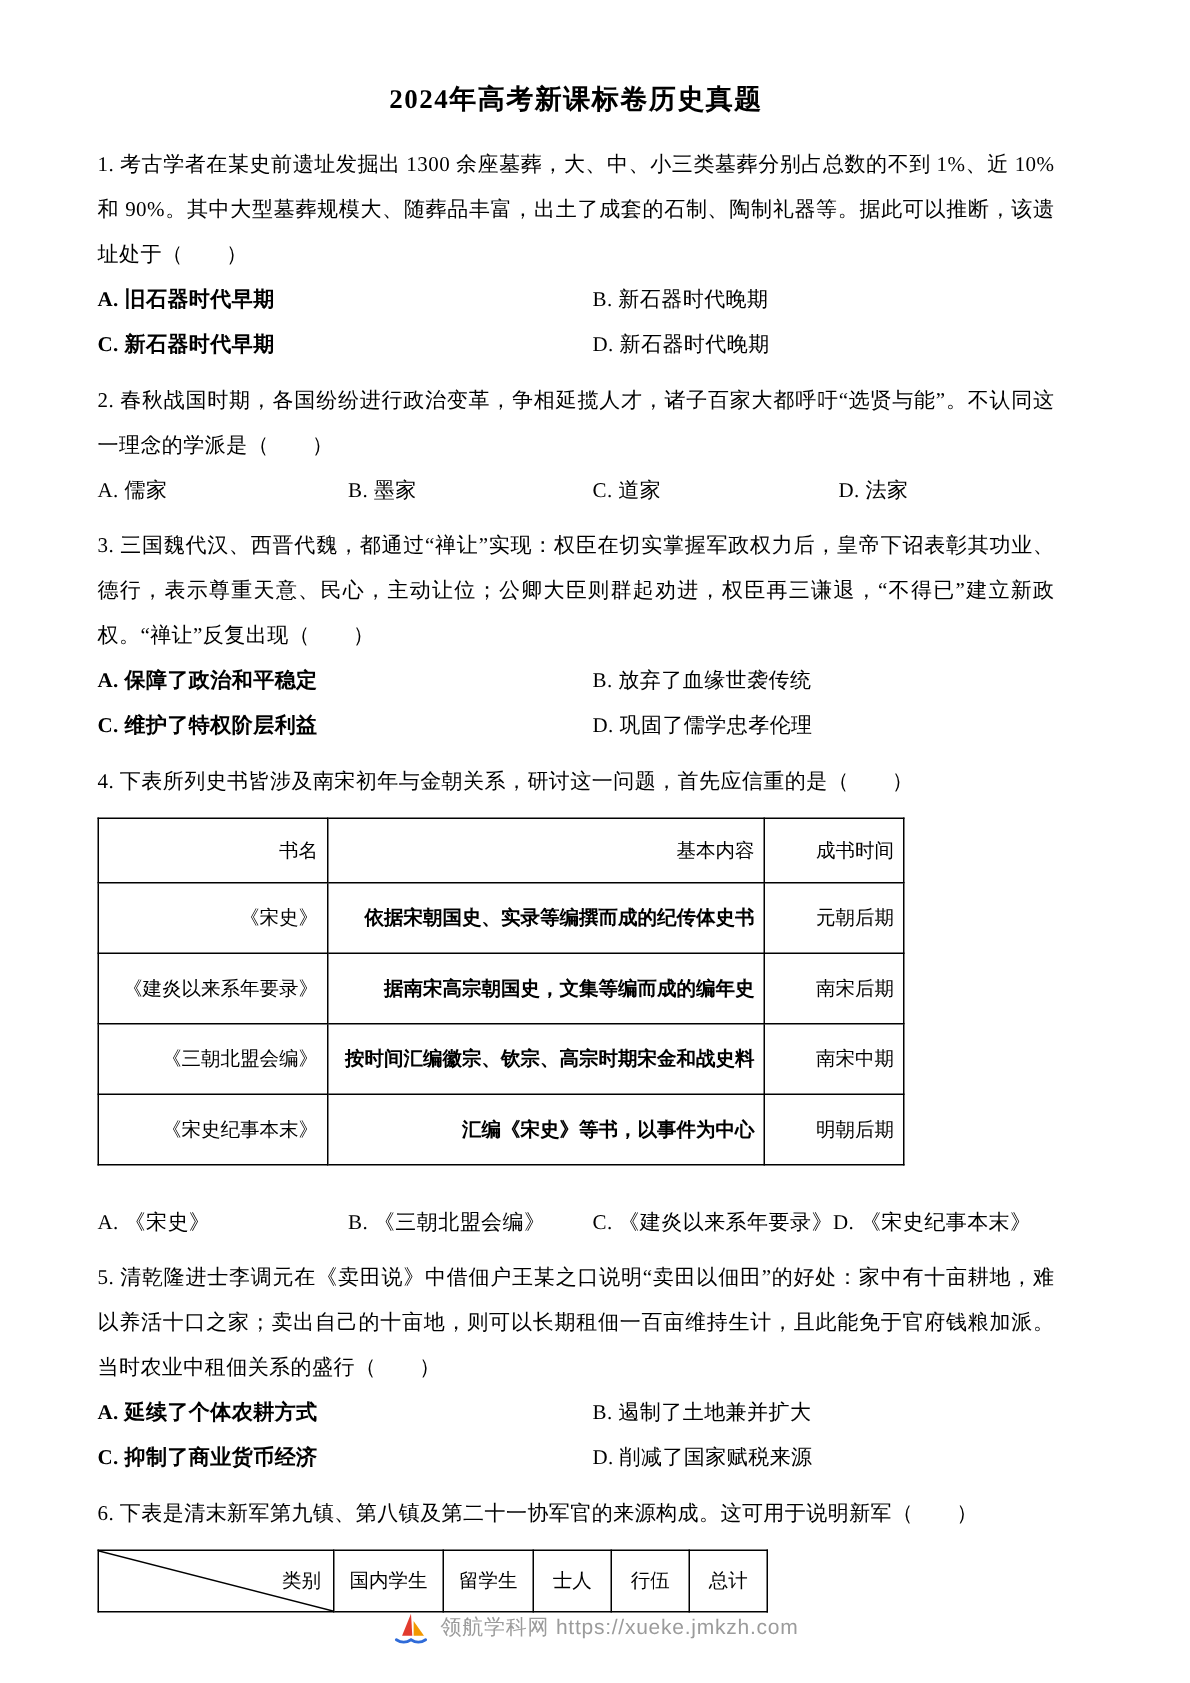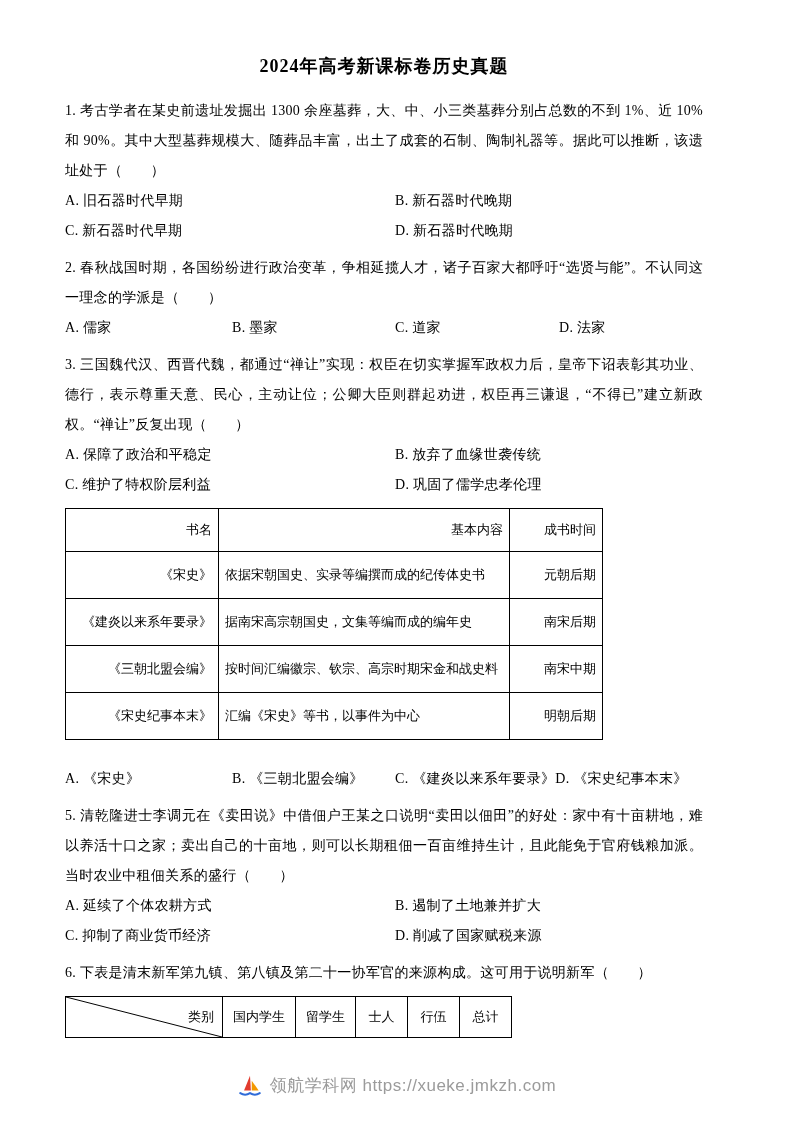--- a/index.html
+++ b/index.html
@@ -24,37 +24,37 @@
     letter-spacing: 1px;
   }
   .question { margin: 0 0 7px 0; }
   .stem {
     margin: 0;
     line-height: 30px;
     text-align: justify;
     letter-spacing: 0.3px;
   }
   .opts { display: flex; line-height: 30px; letter-spacing: 0.3px; }
-  .w330 { width: 330px; flex: none; }
+  .w330 { width: 330px; flex: none; font-weight: bold; }
   .w167 { width: 167px; flex: none; }
   .w163 { width: 163px; flex: none; }
   .w164 { width: 164px; flex: none; }
 
   table { border-collapse: collapse; table-layout: fixed; }
   .t4 { width: 537px; margin: 8px 0 24px 0; font-size: 13px; }
   .t4 td {
     border: 1px solid #000000;
     height: 42px;
     text-align: right;
     padding: 2px 6px;
     white-space: nowrap;
     line-height: 18px;
   }
   .t4 tr.head td { height: 38px; }
-  .t4 td.left { text-align: left; }
+  .t4 td.left { text-align: right; font-weight: bold; }
   .t4 col.c1 { width: 153px; }
   .t4 col.c2 { width: 291px; }
   .t4 col.c3 { width: 93px; }
 
   .t6 { margin: 8px 0 12px 0; font-size: 13px; border-radius: 20px; }
   .t6 td {
     border: 1px solid #000000;
     height: 40px;
     text-align: center;
     padding: 0 6px;
@@ -82,21 +82,21 @@
     bottom: 24px;
     display: flex;
     align-items: center;
     justify-content: center;
     gap: 7px;
   }
   .logo { width: 26px; height: 26px; display: inline-block; }
   .logo svg { width: 100%; height: 100%; display: block; }
   .footer-link {
     color: #9b9b9b;
-    font-size: 17px;
+    font-size: 14px;
     text-decoration: none;
     font-family: "Liberation Sans", "DejaVu Sans", sans-serif;
     letter-spacing: 0.5px;
   }
 </style>
 </head>
 <body>
 
 <div class="page">
 
@@ -130,20 +130,21 @@
       <span class="w330">A. 保障了政治和平稳定</span>
       <span>B. 放弃了血缘世袭传统</span>
     </div>
     <div class="opts">
       <span class="w330">C. 维护了特权阶层利益</span>
       <span>D. 巩固了儒学忠孝伦理</span>
     </div>
   </section>
 
   <section class="question">
+    <p class="stem">4. 下表所列史书皆涉及南宋初年与金朝关系，研讨这一问题，首先应信重的是（　　）</p>
 
     <table class="t4">
       <colgroup>
           <col class="c1">
           <col class="c2">
           <col class="c3">
         </colgroup>
       <tbody>
         <tr class="head">
           <td>书名</td>

